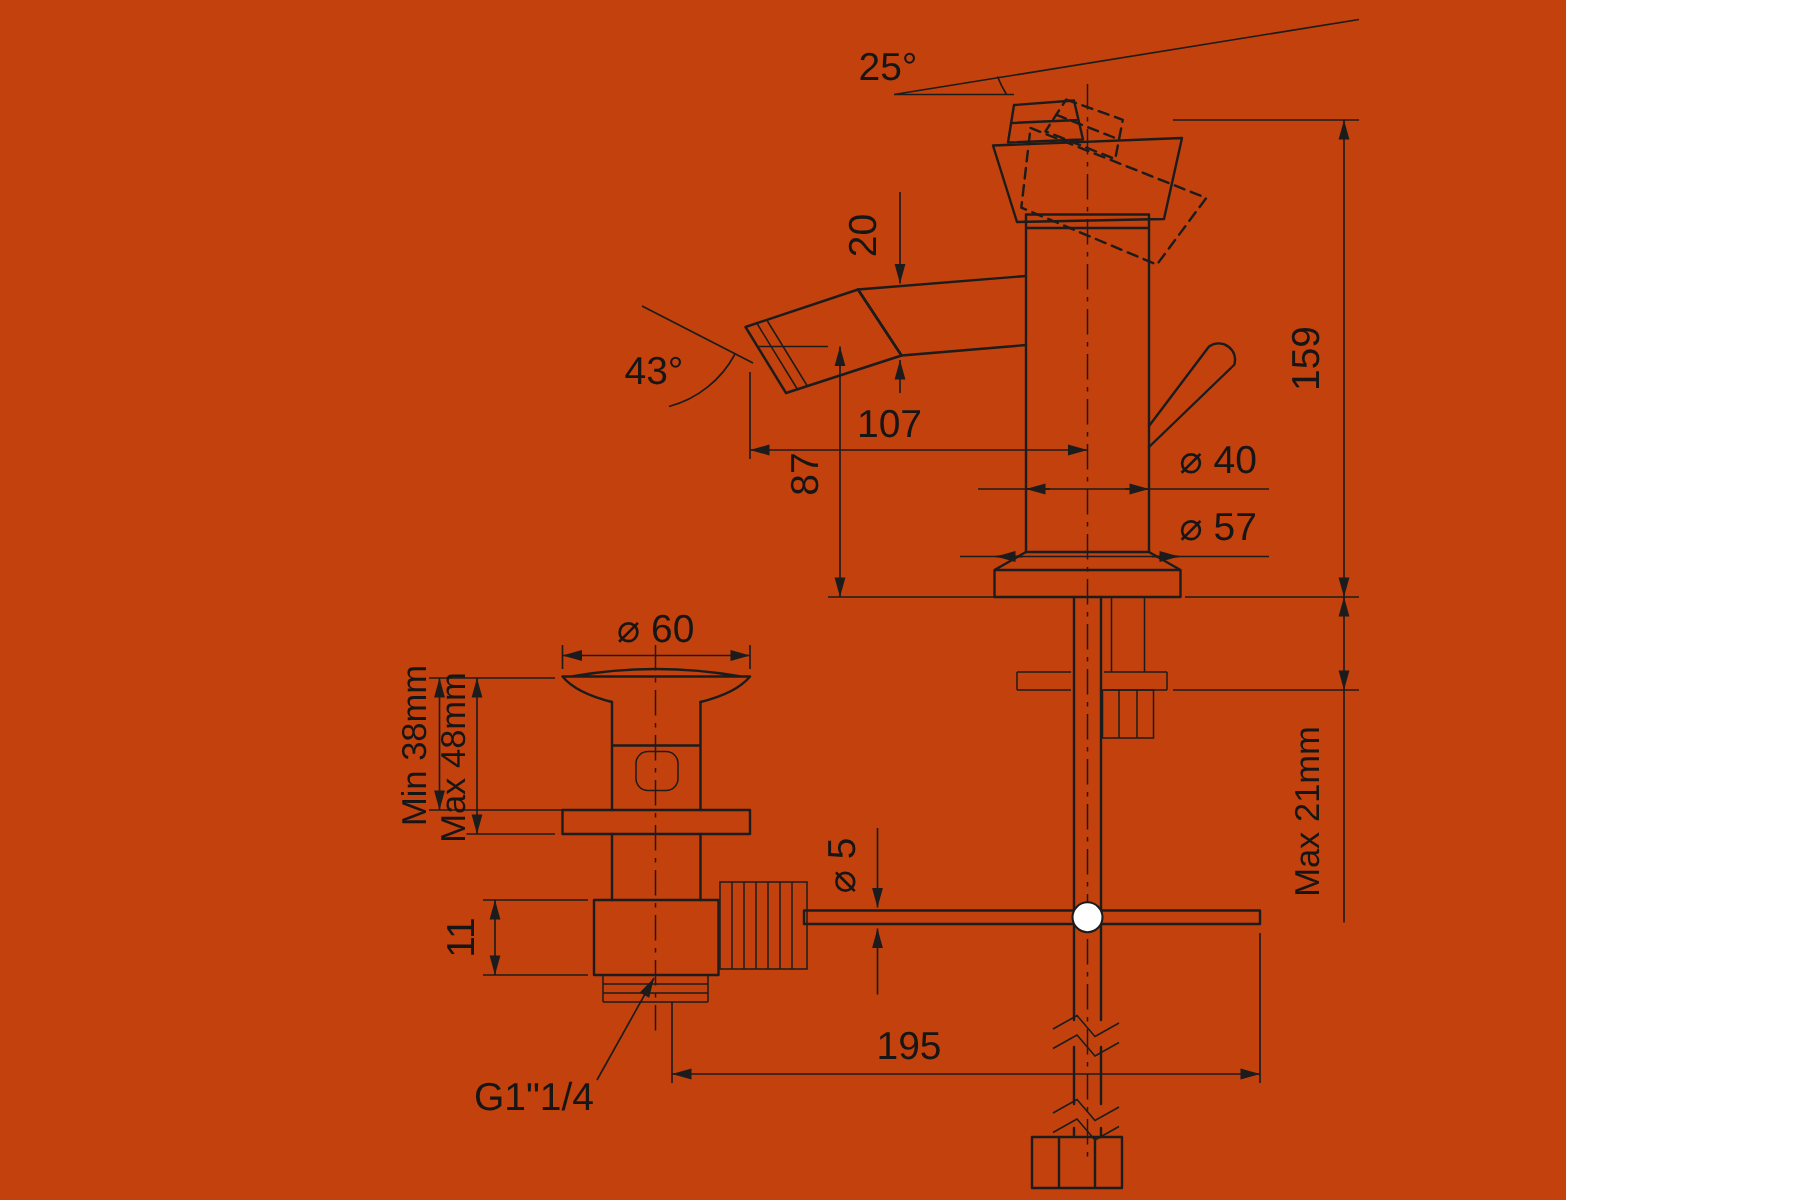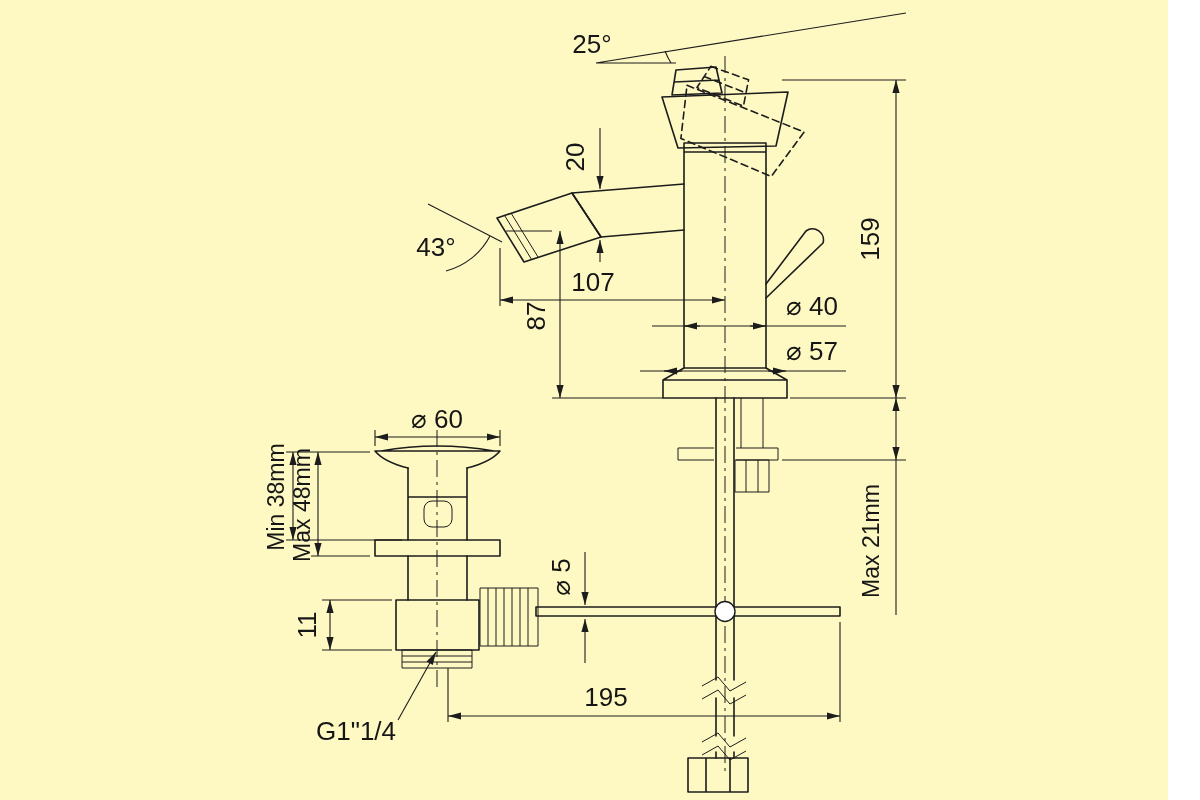--- a/index.html
+++ b/index.html
@@ -1,17 +1,17 @@
 <!DOCTYPE html>
 <html><head>
 <meta charset="utf-8">
 <style>
   *{box-sizing:border-box}
   html,body{margin:0;padding:0;background:#ffffff}
-  .stage{position:relative;width:1168px;height:800px;background:#fef9c3;overflow:hidden}
+  .stage{position:relative;width:1044px;height:800px;background:#c2410c;overflow:hidden}
   svg{display:block}
   .part{fill:none;stroke:#1c1c1c;stroke-width:1.6;stroke-linejoin:round;stroke-linecap:round}
   .thin{fill:none;stroke:#1c1c1c;stroke-width:1}
   .ghost{fill:none;stroke:#1c1c1c;stroke-width:1.3;stroke-dasharray:7 4.5}
   .cl{fill:none;stroke:#1c1c1c;stroke-width:1;stroke-dasharray:17 5 3 5}
   .ext{fill:none;stroke:#1c1c1c;stroke-width:1.1}
   .dim{fill:none;stroke:#1c1c1c;stroke-width:1.1;marker-start:url(#ah);marker-end:url(#ah)}
   .dima{fill:none;stroke:#1c1c1c;stroke-width:1.1;marker-end:url(#ah)}
   .wfill{fill:#ffffff;stroke:#1c1c1c;stroke-width:1.4}
   .t{font-family:"Liberation Sans","DejaVu Sans",sans-serif;font-size:26px;fill:#161616}

